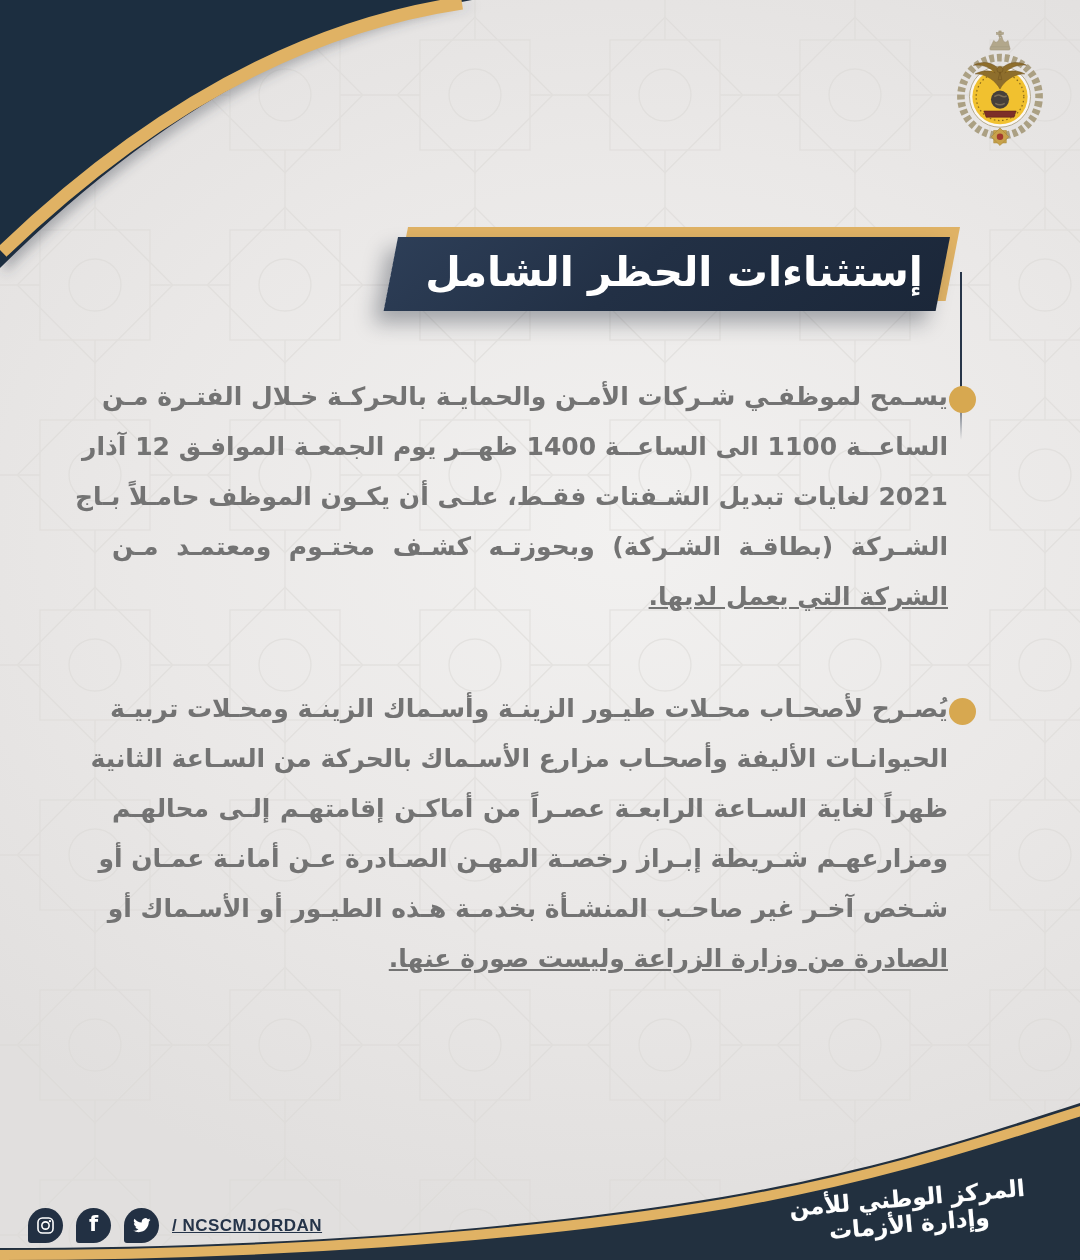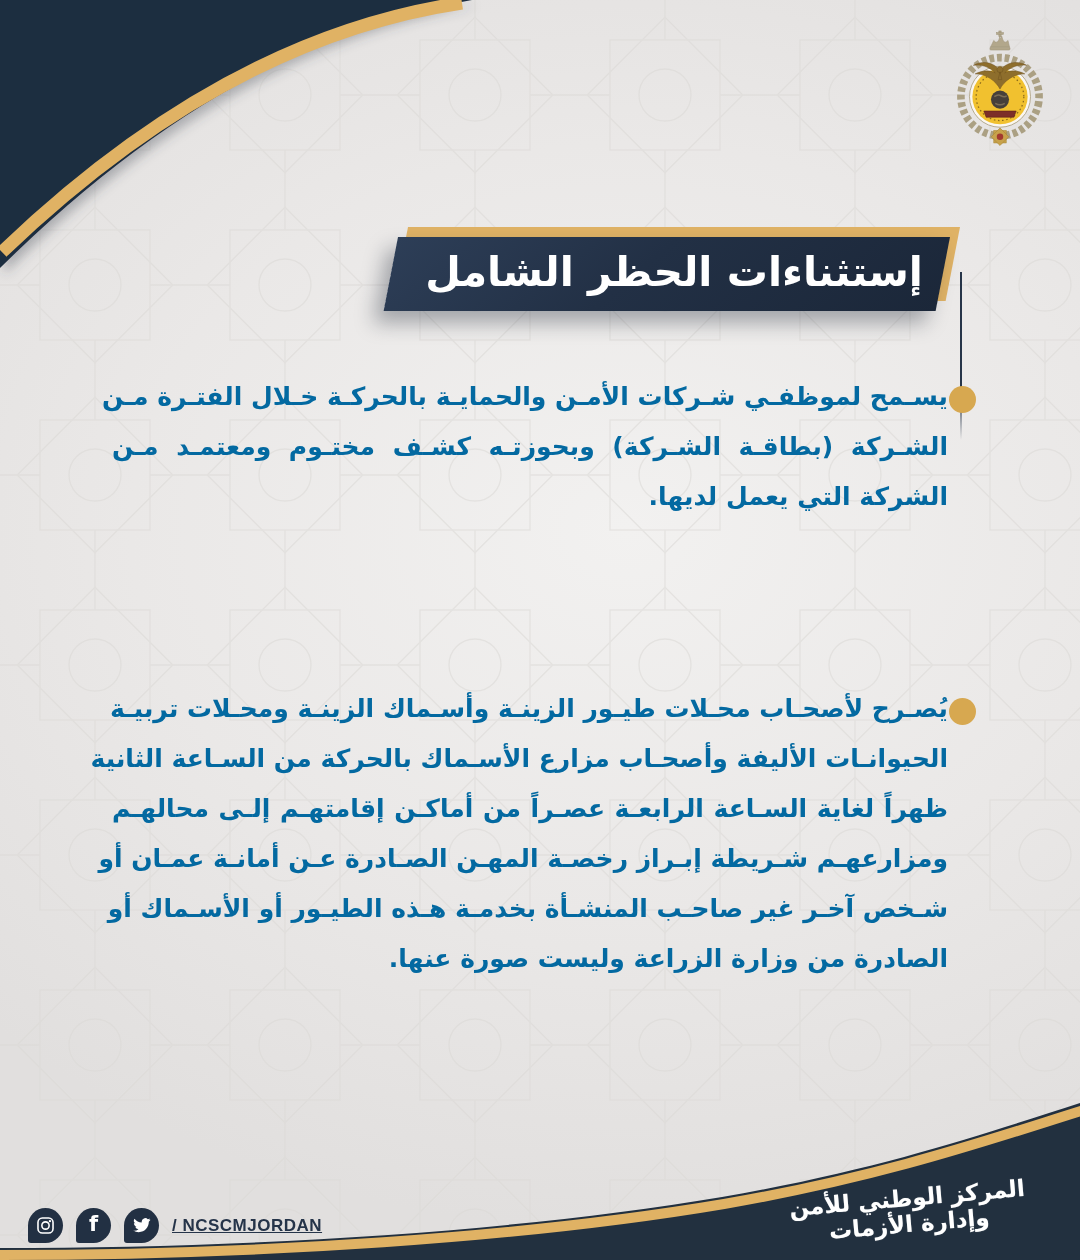--- a/index.html
+++ b/index.html
@@ -40,29 +40,29 @@
     position:absolute;left:960px;top:272px;width:2px;height:168px;
     background:linear-gradient(#273549 70%,rgba(39,53,73,0));
   }
   .bullet-dot{
     position:absolute;left:949px;width:27px;height:27px;border-radius:50%;
     background:#d7a850;
   }
   .bullet-dot.b1{top:386px;}
   .bullet-dot.b2{top:698px;}
   
-  .content{position:absolute;left:112px;width:836px;direction:rtl;color:#0369a1;}
+  .content{position:absolute;left:112px;width:836px;direction:rtl;color:#737373;}
   .para1{top:372px;}
   .para2{top:684px;}
   .content{position:absolute;}
   .line{
     height:50px;line-height:50px;font-size:25px;font-weight:bold;
     text-align:justify;text-align-last:justify;white-space:nowrap;overflow:visible;
   }
-  .line.last{text-align:left;text-align-last:right;}
+  .line.last{text-align:left;text-align-last:right;text-decoration:underline;}
   
   .footer-svg{position:absolute;left:0;bottom:0;}
   .social-row{
     position:absolute;left:28px;top:1208px;display:flex;align-items:center;gap:13px;
   }
   .social-blob{
     width:35px;height:35px;background:#223043;border-radius:50% 50% 50% 3px;
     display:flex;align-items:center;justify-content:center;color:#fff;
   }
   .social-blob svg{display:block;}
@@ -146,20 +146,22 @@
     <div class="banner-navy"></div>
     <div class="banner-title">إستثناءات الحظر الشامل</div>
   </div>
 
   <div class="vline"></div>
   <div class="bullet-dot b1"></div>
   <div class="bullet-dot b2"></div>
 
   <div class="content para1" style="top:372px;">
     <div class="line">يسـمح لموظفـي شـركات الأمـن والحمايـة بالحركـة خـلال الفتـرة مـن</div>
+    <div class="line">الساعــة 1100 الى الساعــة 1400 ظهــر يوم الجمعـة الموافـق 12 آذار</div>
+    <div class="line">2021 لغايات تبديل الشـفتات فقـط، علـى أن يكـون الموظف حامـلاً بـاج</div>
     <div class="line">الشـركة (بطاقـة الشـركة) وبحوزتـه كشـف مختـوم ومعتمـد مـن</div>
     <div class="line last">الشركة التي يعمل لديها.</div>
   </div>
 
   <div class="content para2" style="top:684px;">
     <div class="line">يُصـرح لأصحـاب محـلات طيـور الزينـة وأسـماك الزينـة ومحـلات تربيـة</div>
     <div class="line">الحيوانـات الأليفة وأصحـاب مزارع الأسـماك بالحركة من السـاعة الثانية</div>
     <div class="line">ظهراً لغاية السـاعة الرابعـة عصـراً من أماكـن إقامتهـم إلـى محالهـم</div>
     <div class="line">ومزارعهـم شـريطة إبـراز رخصـة المهـن الصـادرة عـن أمانـة عمـان أو</div>
     <div class="line">شـخص آخـر غير صاحـب المنشـأة بخدمـة هـذه الطيـور أو الأسـماك أو</div>

